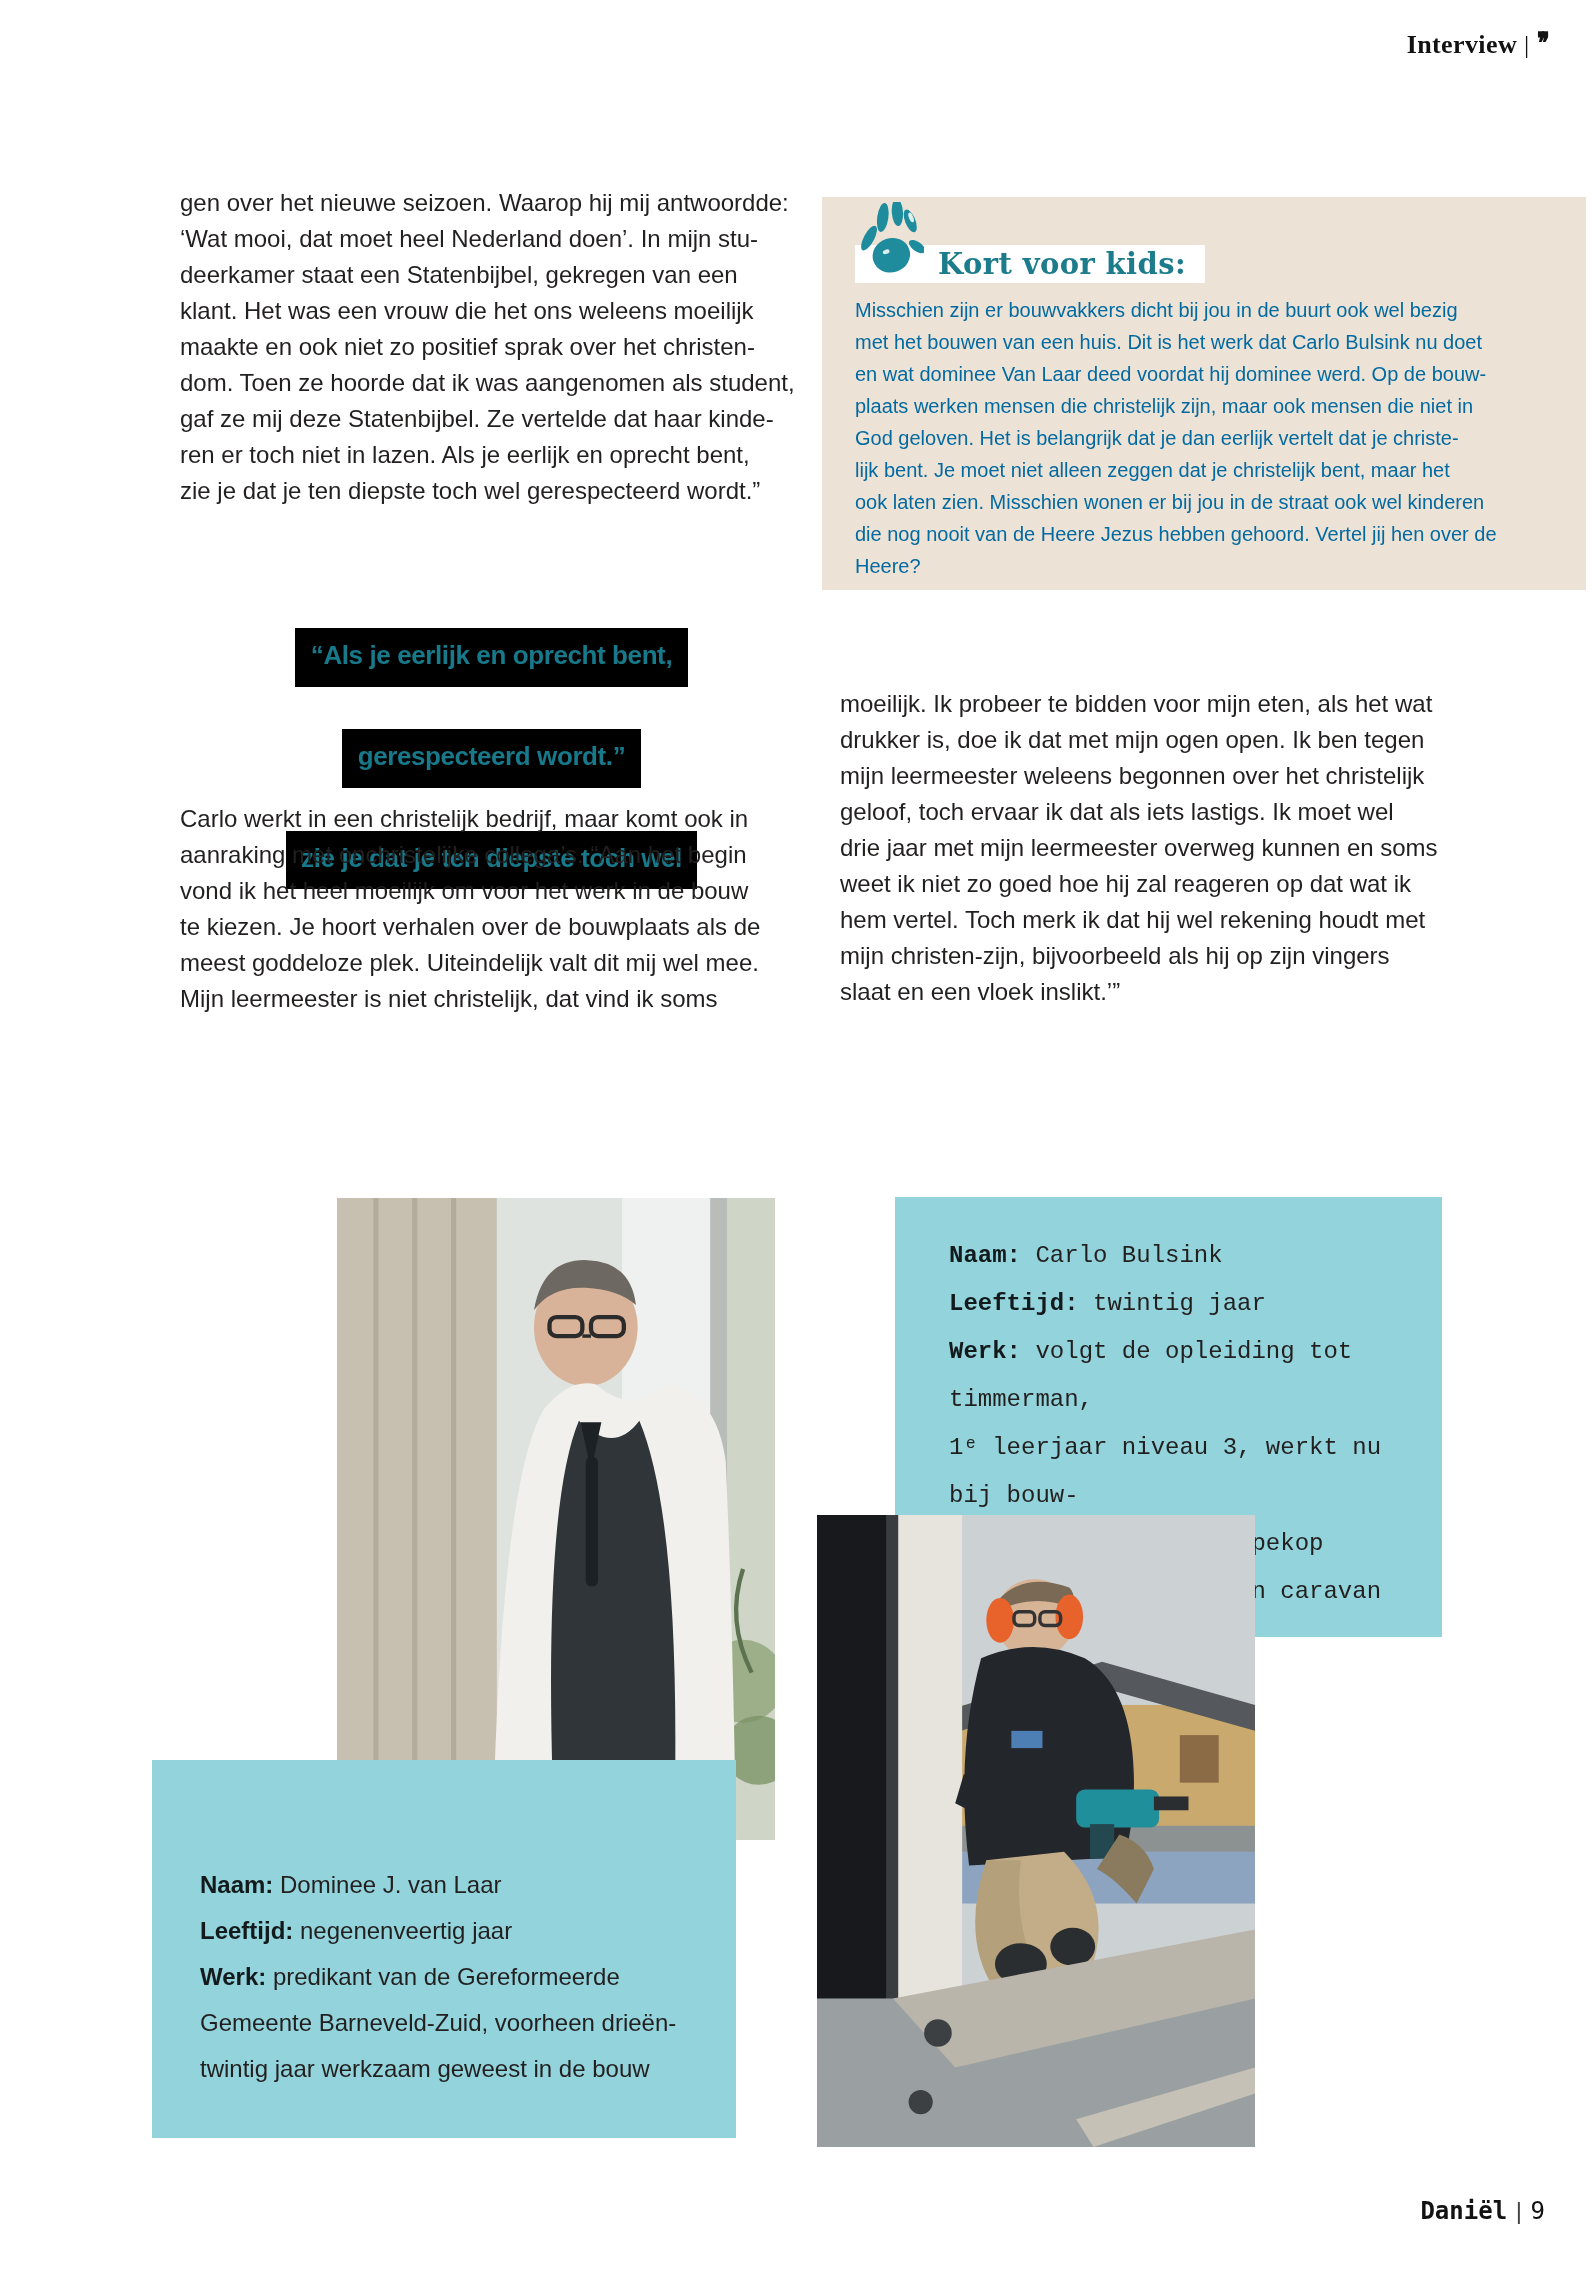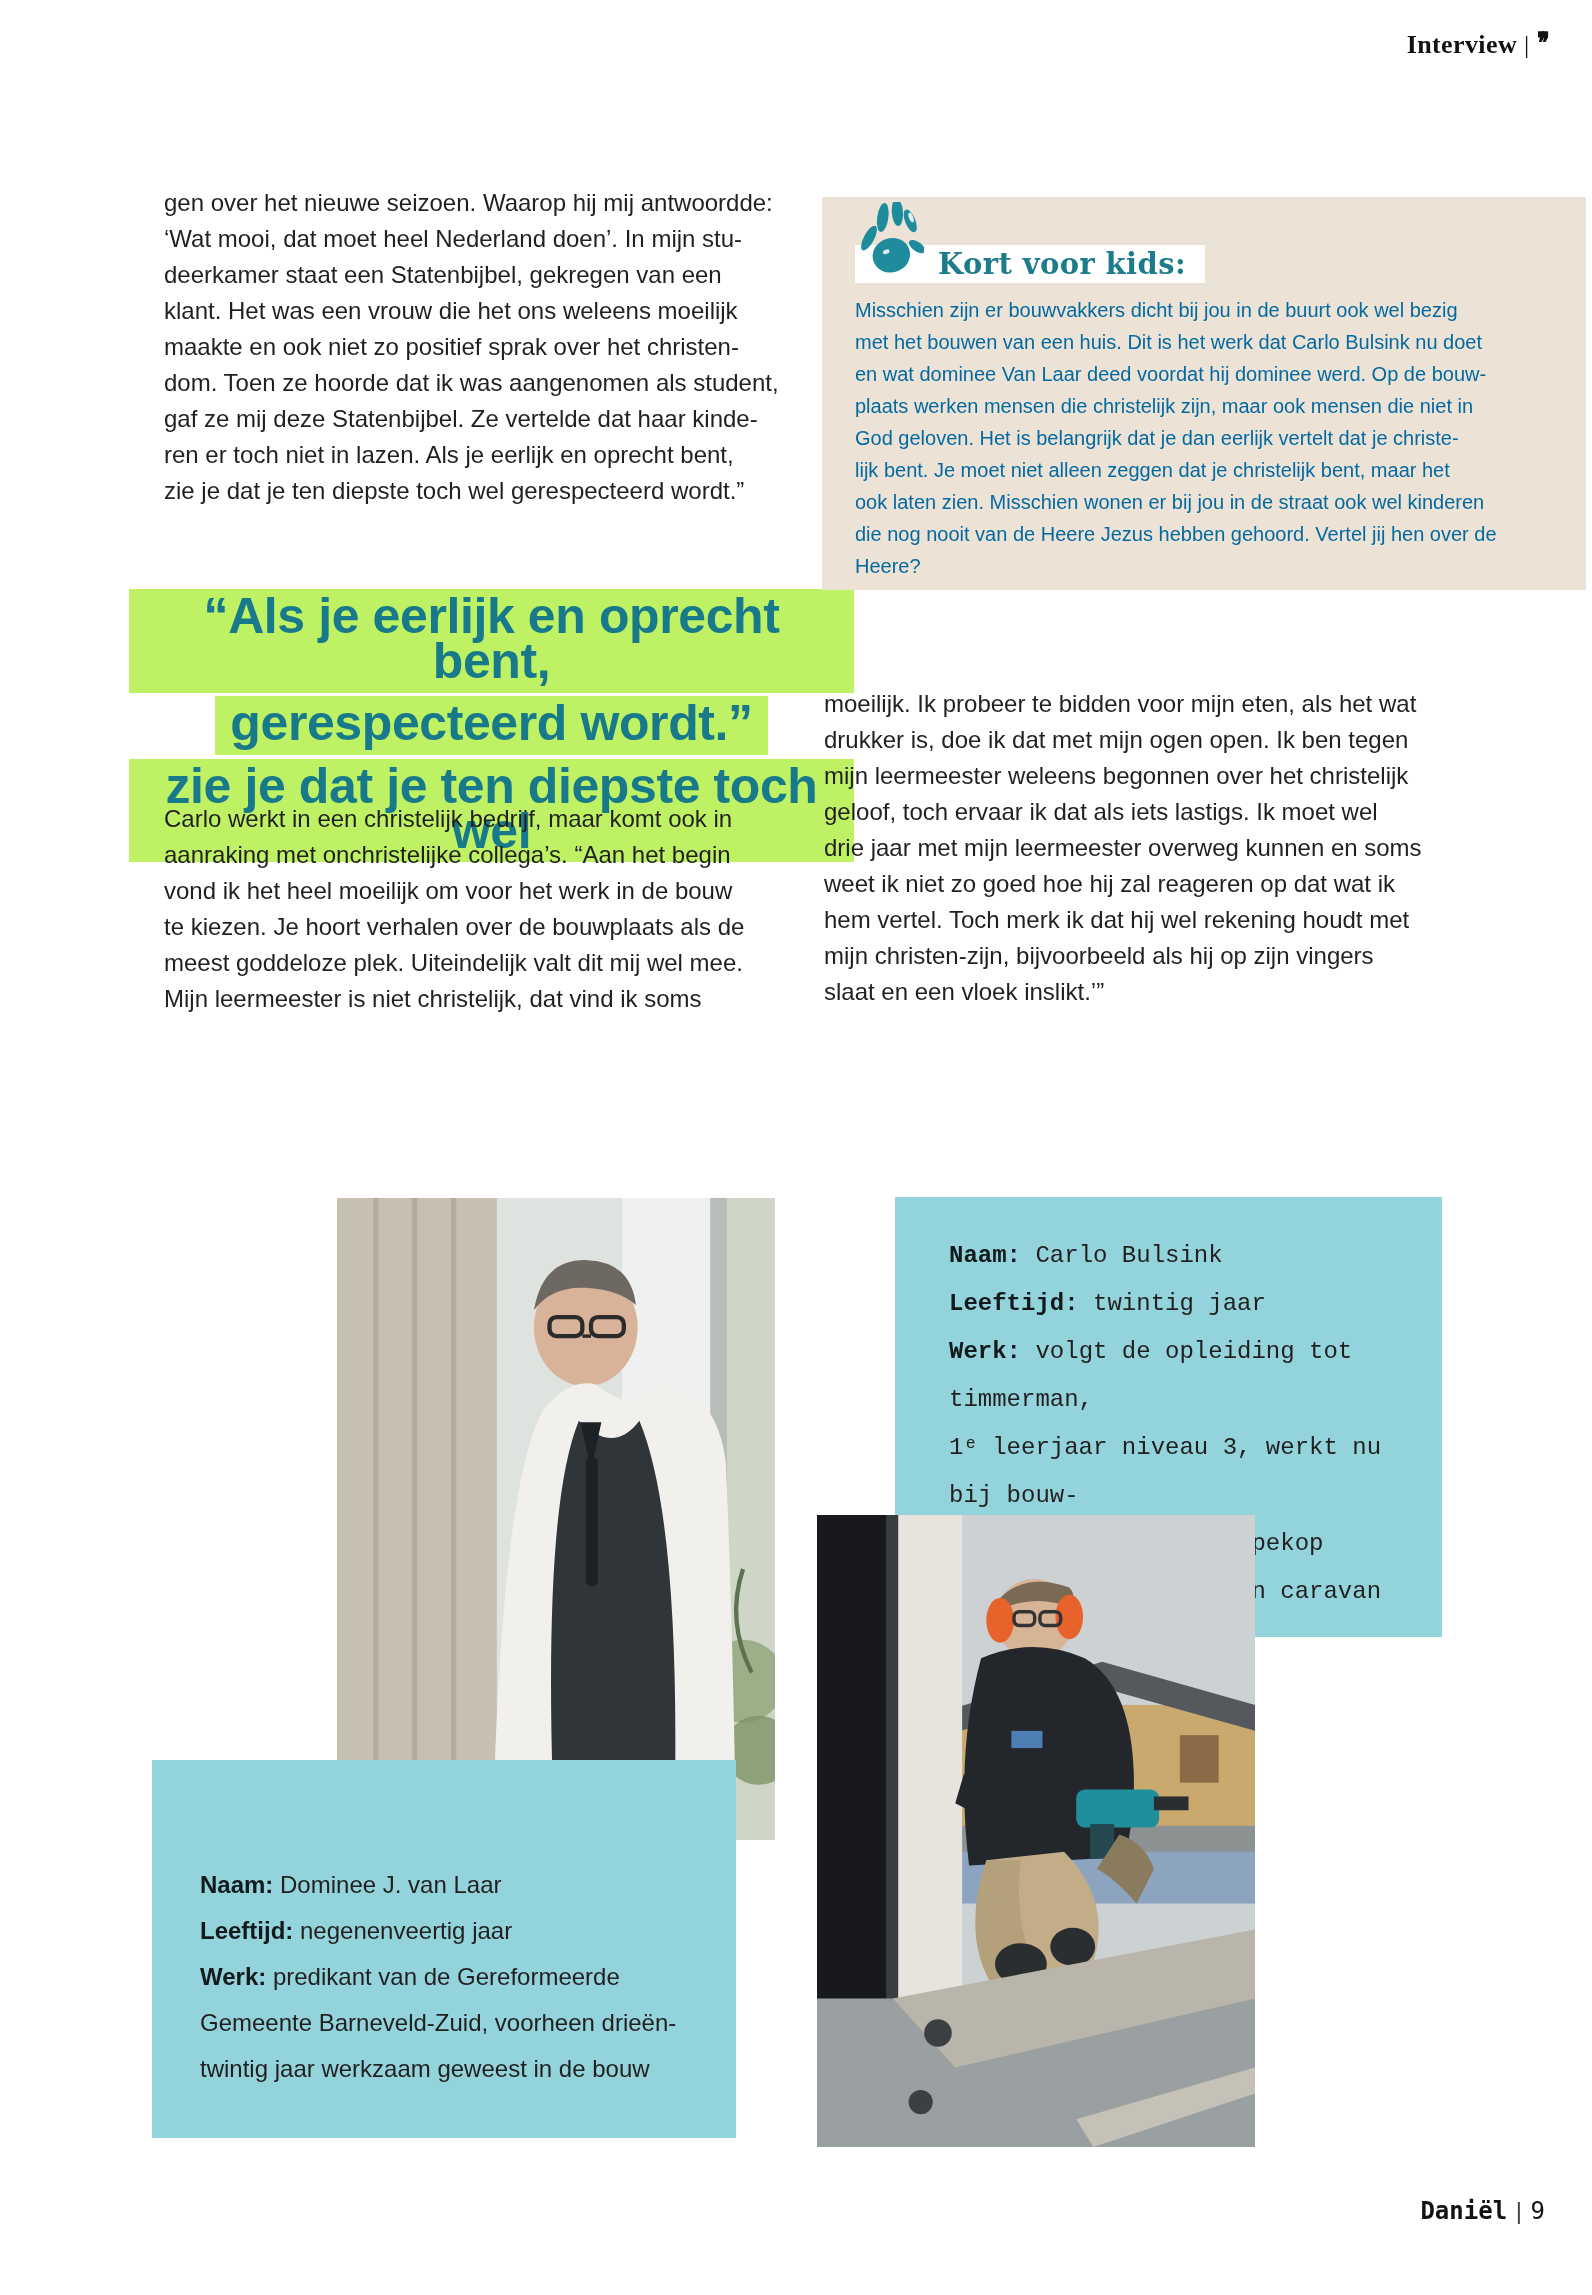--- a/index.html
+++ b/index.html
@@ -22,38 +22,39 @@
   }
   .header .sep{font-weight:400;padding:0 7px;}
   .header .qmarks{
     font-family:"DejaVu Serif", serif;
     font-weight:bold;letter-spacing:-5.2px;font-size:29px;
   }
 
   
   .bodytext{
     font-size:24px;line-height:36px;
-    white-space:pre-line;color:#221f1f;
+    white-space:pre-line;color:#221f1f;margin-left:16px;
   }
   .col-left{left:164px;width:664px;}
   .col-right{left:824px;width:673px;}
 
   
   .pullquote{
     left:129px;top:589px;width:725px;text-align:center;
   }
   .pullquote .pq-line{
     display:inline-block;
-    background:#bef264;
+    background:#000000;
     color:#17798a;
     font-weight:800;
-    font-size:50px;line-height:45px;
+    font-size:26px;line-height:45px;
     letter-spacing:-0.4px;
     padding:5.2px 15.5px 8.6px 15.5px;
     margin-bottom:3.5px;
+    margin-top:39px;
   }
 
   
   .kidsbox{
     left:822px;top:197px;width:764px;height:393px;
     background:#ece3d6;
   }
   .kids-title-strip{
     position:absolute;left:33px;top:48px;height:38px;
     background:#ffffff;

